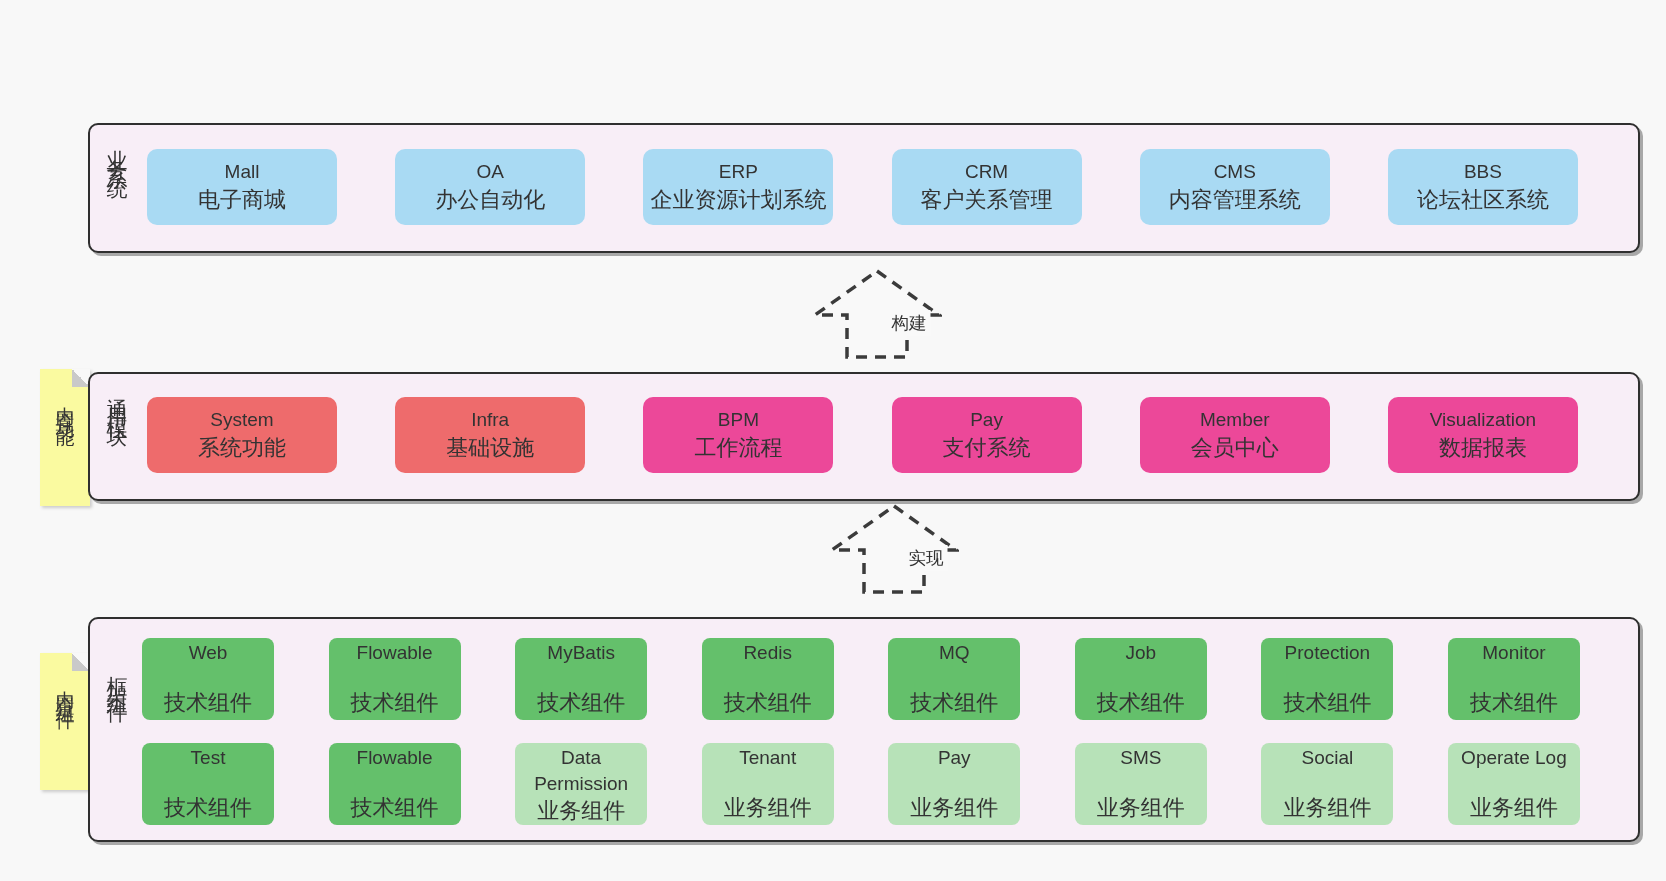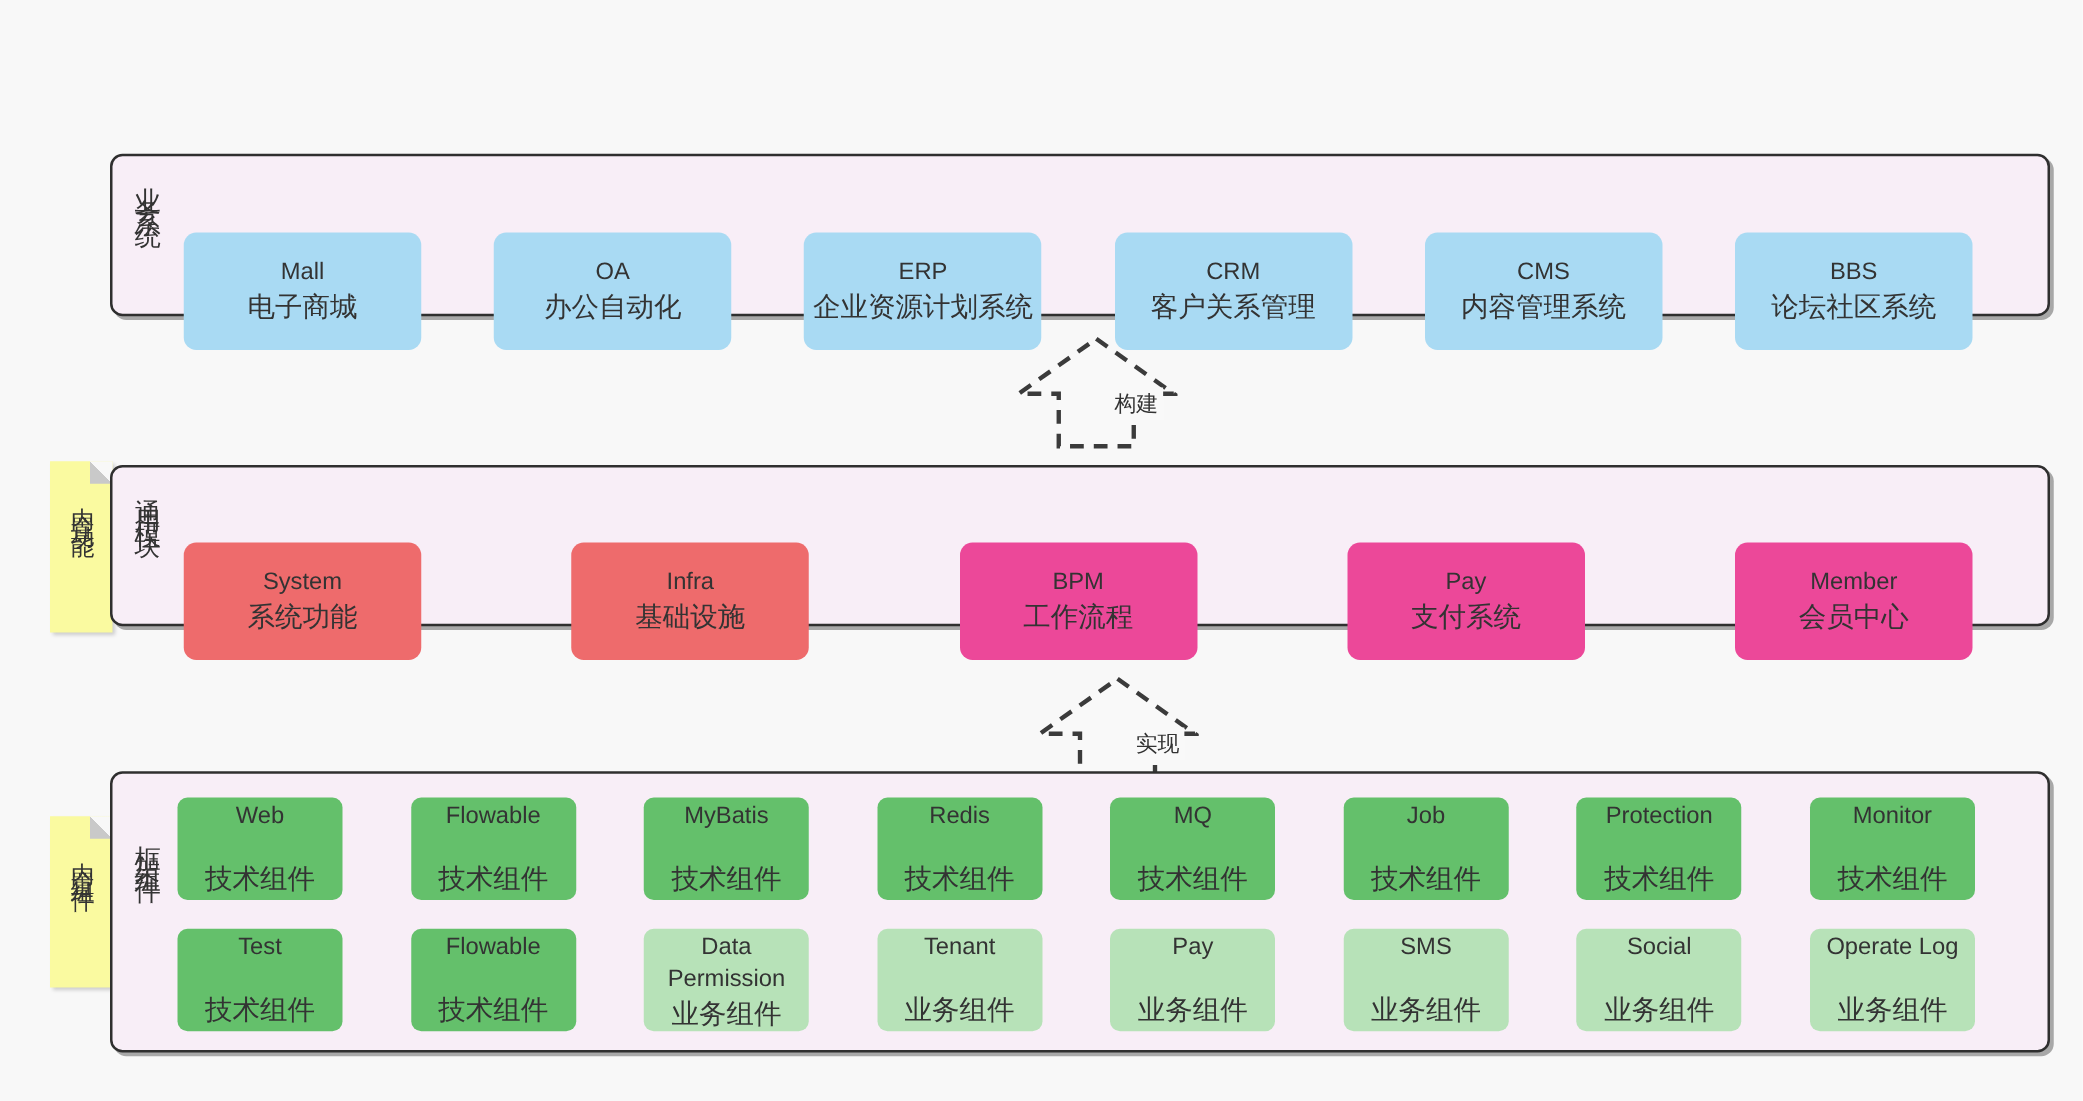--- a/index.html
+++ b/index.html
@@ -61,21 +61,21 @@
     display:flex;
     flex-direction:column;
     align-items:center;
     justify-content:center;
     text-align:center;
     box-sizing:border-box;
     padding:2px 4px;
   }
   .box .t{font-size:19px;line-height:1.35;}
   .box .s{font-size:22px;line-height:1.35;}
-  .wide{width:190px;height:94px;margin-top:37px;}
+  .wide{width:190px;height:76px;}
   .narrow{width:132px;height:82px;border-radius:8px;justify-content:space-between;}
   .blue{background:#a9daf3;}
   .red{background:#ee6b6c;}
   .pink{background:#ec4899;}
   .gdark{background:#64c06b;}
   .glight{background:#b7e2b8;}
 
   
   .tag{
     position:absolute;
@@ -111,21 +111,21 @@
     position:absolute;
     left:50%;top:42px;
     transform:translateX(-50%);
     background:#f9f9f9;
     font-size:17.5px;
     padding:1px 4px;
     white-space:nowrap;
     margin-left:32px;
   }
   #arrow-build{left:812px;top:268px;}
-  #arrow-implement{left:829px;top:540px;}
+  #arrow-implement{left:829px;top:503px;}
 </style>
 </head>
 <body>
 
 <div class="canvas">
 
   <div class="tag" id="tag-modules">
     <div class="fold"></div>
     <div class="vtext">内置功能</div>
   </div>
@@ -188,20 +188,24 @@
         <div class="s">工作流程</div>
       </div>
       <div class="box wide pink">
         <div class="t">Pay</div>
         <div class="s">支付系统</div>
       </div>
       <div class="box wide pink">
         <div class="t">Member</div>
         <div class="s">会员中心</div>
       </div>
+      <div class="box wide pink">
+        <div class="t">Visualization</div>
+        <div class="s">数据报表</div>
+      </div>
     </div>
   </div>
 
   <div class="arrow" id="arrow-implement">
     <svg width="130" height="92" viewBox="0 0 130 92">
       <path d="M65 3 L127 47 L95 47 L95 89 L35 89 L35 47 L3 47 Z" fill="#f9f9f9" stroke="#3b3b3b" stroke-width="3.5" stroke-dasharray="11 8" stroke-linejoin="miter"></path>
     </svg>
     <span class="arrow-label">实现</span>
   </div>
 

